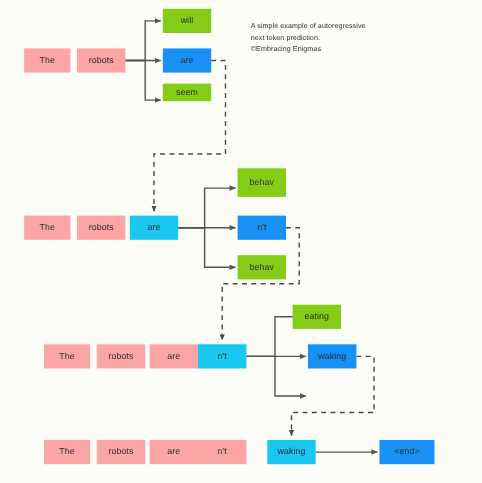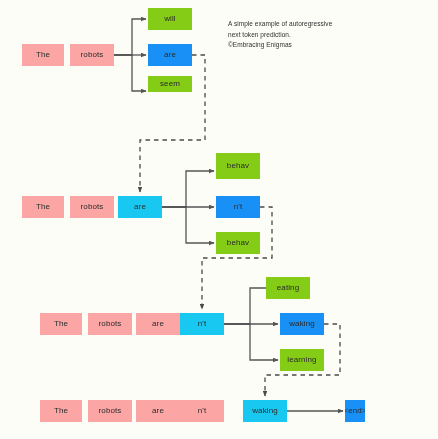--- a/index.html
+++ b/index.html
@@ -111,26 +111,25 @@
       <div class="token newtok" style="left: 118px; top: 196px; width: 44px; height: 22px;">are</div>
       <div class="token cand" style="left: 216px; top: 153px; width: 44px; height: 26px;">behav</div>
       <div class="token sel" style="left: 216px; top: 196px; width: 44px; height: 22px;">n't</div>
       <div class="token cand" style="left: 216px; top: 232px; width: 44px; height: 22px;">behav</div>
       <div class="token ctx" style="left: 40px; top: 313px; width: 42px; height: 22px;">The</div>
       <div class="token ctx" style="left: 88px; top: 313px; width: 44px; height: 22px;">robots</div>
       <div class="token ctx" style="left: 136px; top: 313px; width: 44px; height: 22px;">are</div>
       <div class="token newtok" style="left: 180px; top: 313px; width: 44px; height: 22px;">n't</div>
       <div class="token cand" style="left: 266px; top: 277px; width: 44px; height: 22px;">eating</div>
       <div class="token sel" style="left: 280px; top: 313px; width: 44px; height: 22px;">waking</div>
-      <div class="token cand" style="left: 280px; top: 349px; width: 44px; height: 22px;">learning</div>
       <div class="token ctx" style="left: 40px; top: 400px; width: 42px; height: 22px;">The</div>
       <div class="token ctx" style="left: 88px; top: 400px; width: 44px; height: 22px;">robots</div>
       <div class="token ctx" style="left: 136px; top: 400px; width: 44px; height: 22px;">are</div>
       <div class="token ctx" style="left: 180px; top: 400px; width: 44px; height: 22px;">n't</div>
       <div class="token newtok" style="left: 243px; top: 400px; width: 44px; height: 22px;">waking</div>
-      <div class="token sel" style="left: 345px; top: 400px; width: 20px; height: 22px;">&lt;end&gt;</div>
+      <div class="token sel" style="left: 345px; top: 400px; width: 50px; height: 22px;">&lt;end&gt;</div>
     </div>
 
   <div class="caption" style="left:228px; top:19px; width:200px;">A simple example of autoregressive
 next token prediction.
 ©Embracing Enigmas</div>
 
 </div>
 
 </body></html>

